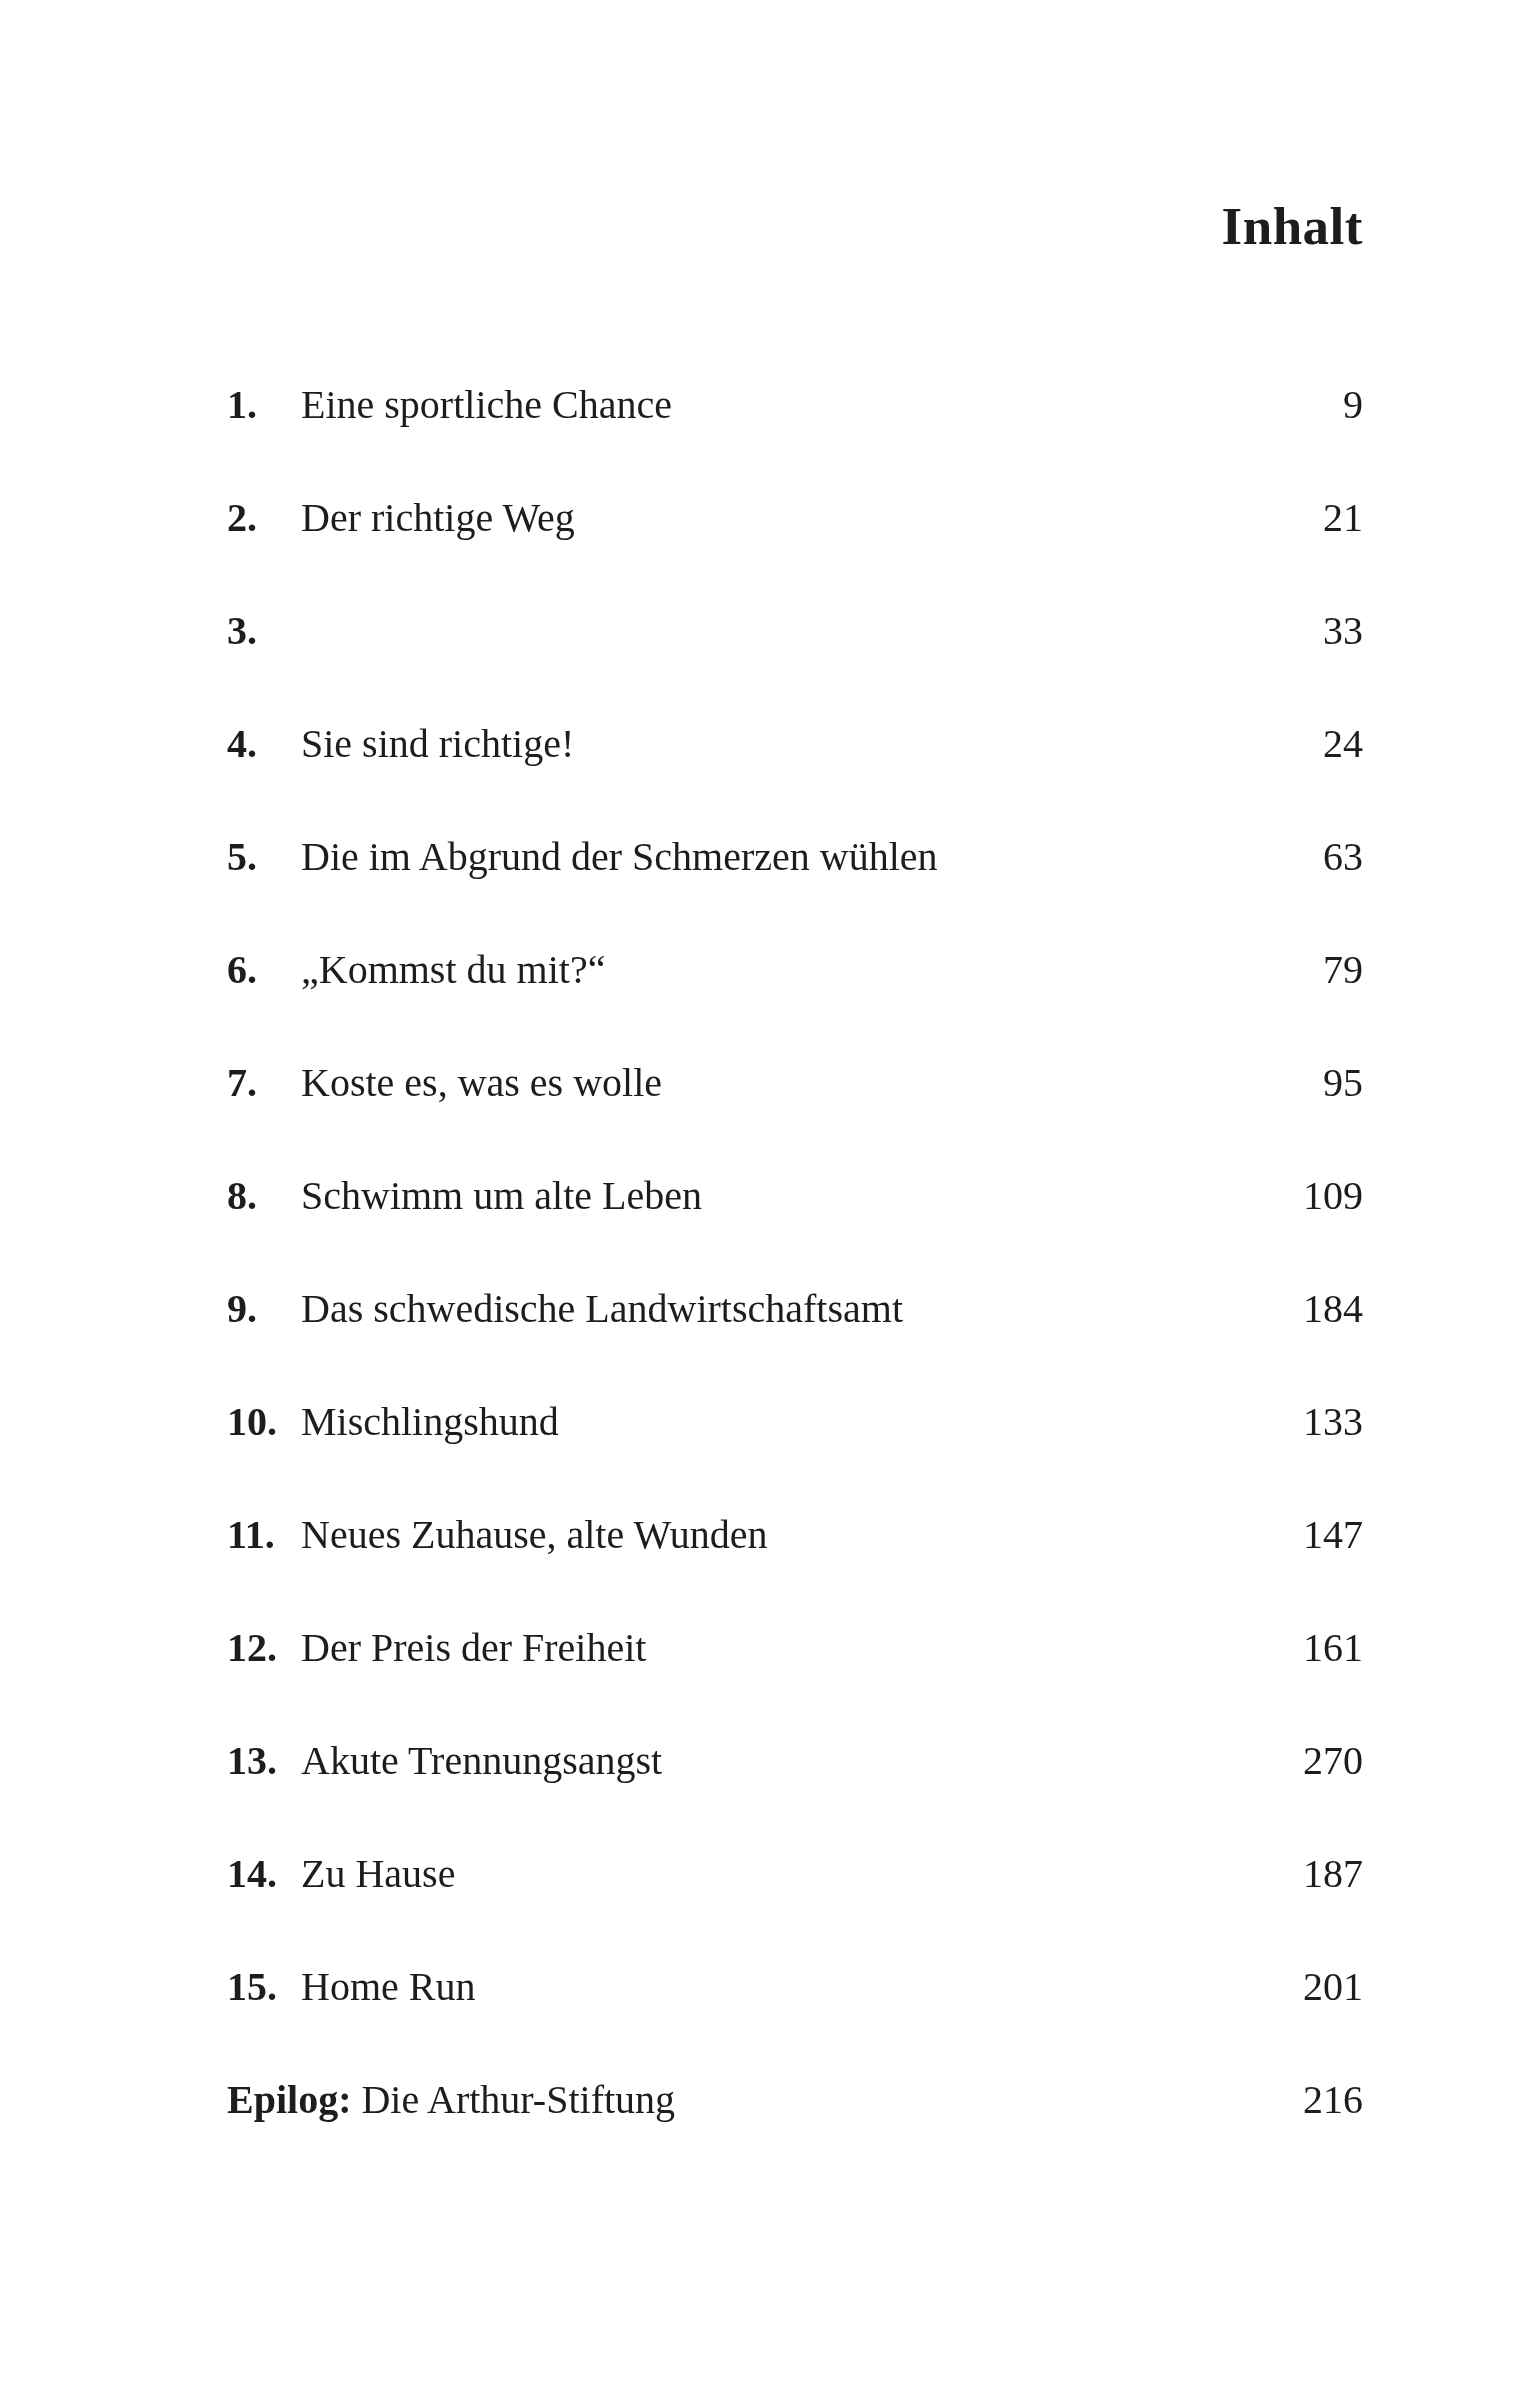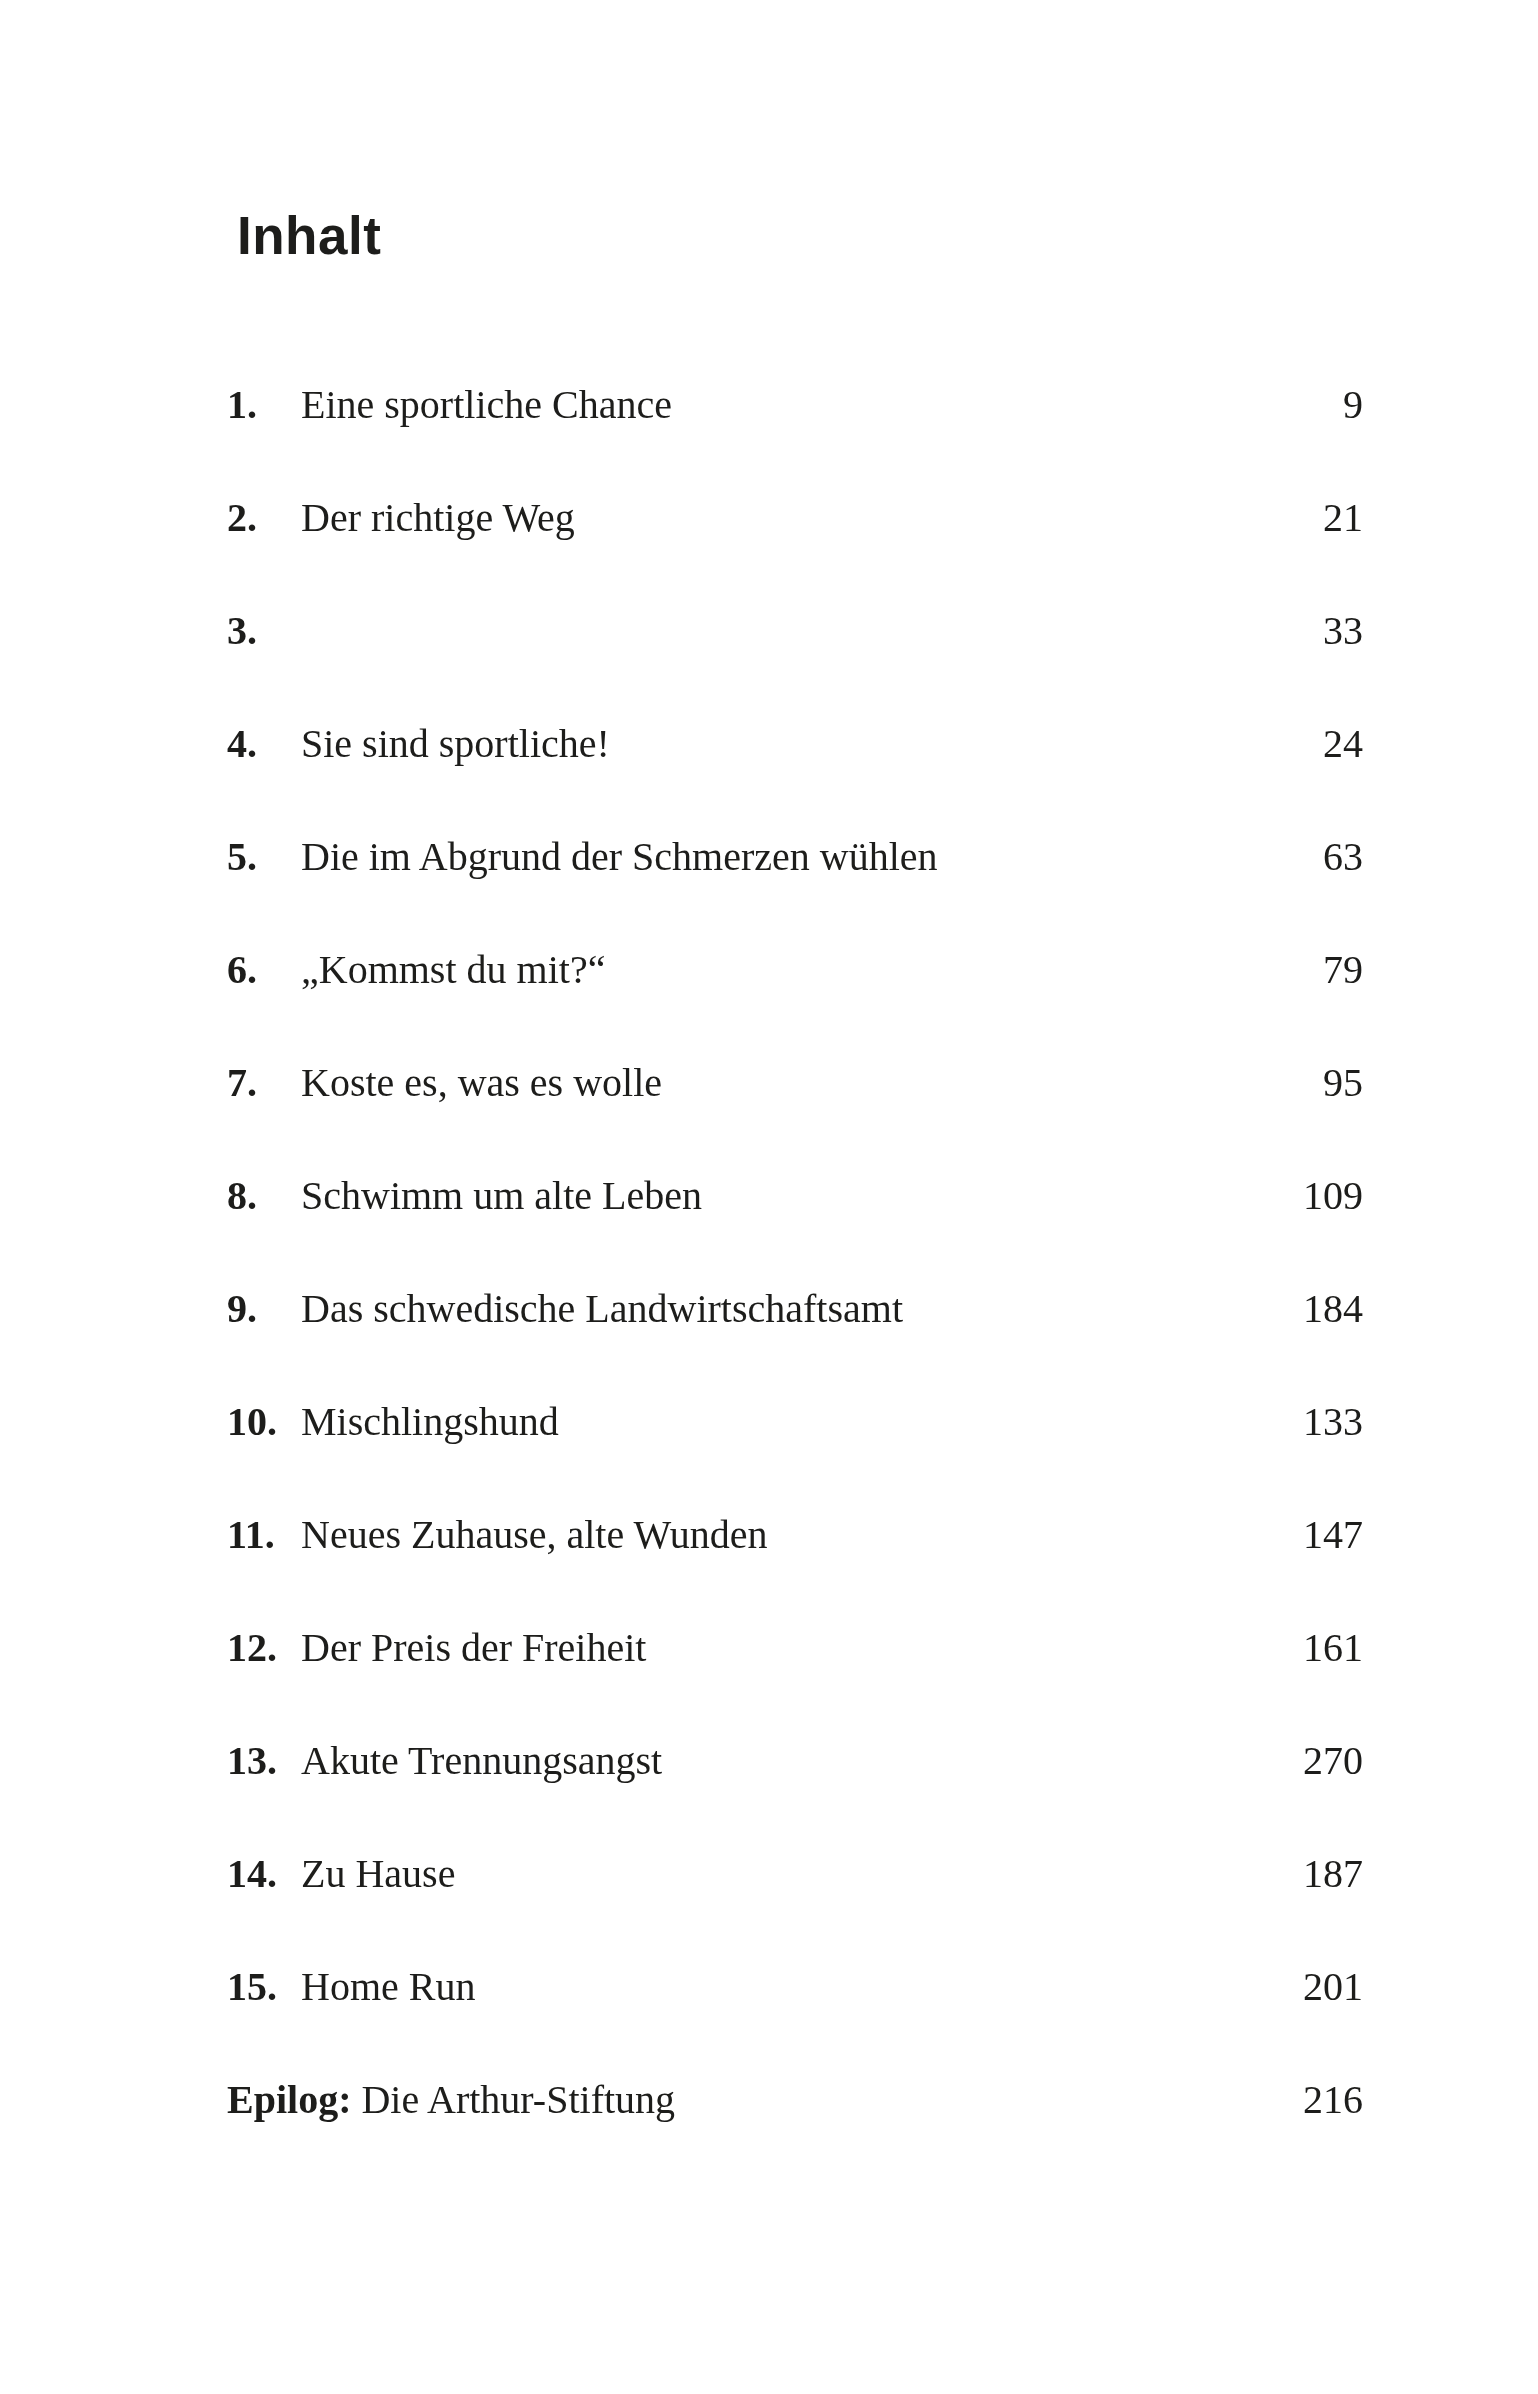--- a/index.html
+++ b/index.html
@@ -14,23 +14,23 @@
     background: #ffffff;
     color: #1d1d1b;
     font-family: "Liberation Serif", serif;
     overflow: hidden;
   }
   .page-title {
     position: absolute;
     top: 196px;
     left: 227px;
     width: 1136px;
-    margin: 10px;
-    text-align: left;
-    font-family: Liberation Sans, sans-serif;
+    margin: 0;
+    text-align: right;
+    font-family: Liberation Serif, serif;
     font-weight: bold;
     font-size: 53px;
     line-height: 1.15;
     letter-spacing: 0.5px;
     color: #1d1d1b;
   }
   .toc {
     position: absolute;
     top: 382px;
     left: 227px;
@@ -81,21 +81,21 @@
     <span class="pg">21</span>
   </div>
 
   <div class="toc-row">
     <span class="num">3.</span>
     <span class="pg">33</span>
   </div>
 
   <div class="toc-row">
     <span class="num">4.</span>
-    <span class="ttl"><span class="ttl-text">Sie sind sportliche!</span></span>
+    <span class="ttl"><span class="ttl-text">Sie sind richtige!</span></span>
     <span class="pg">24</span>
   </div>
 
   <div class="toc-row">
     <span class="num">5.</span>
     <span class="ttl"><span class="ttl-text">Die im Abgrund der Schmerzen wühlen</span></span>
     <span class="pg">63</span>
   </div>
 
   <div class="toc-row">

